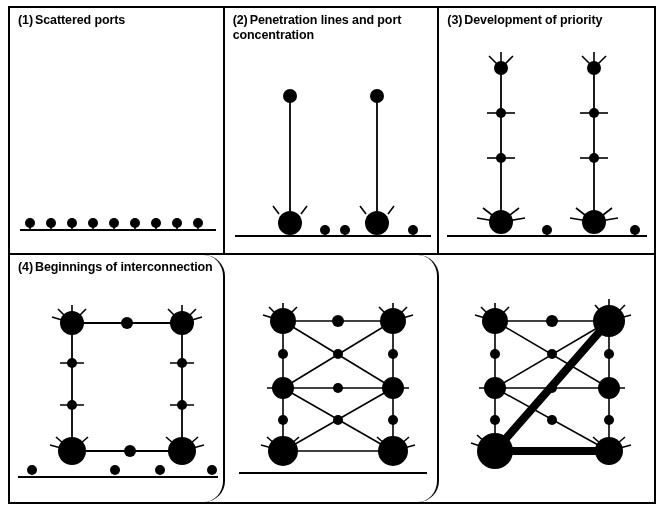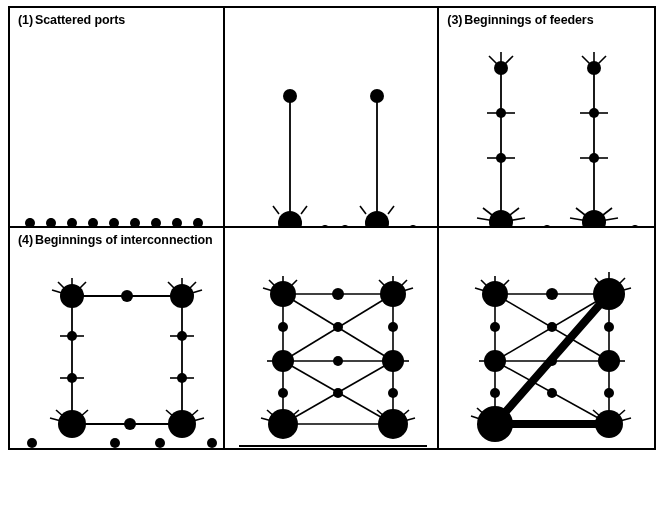--- a/index.html
+++ b/index.html
@@ -11,41 +11,41 @@
     width: 666px;
     height: 512px;
     font-family: "Liberation Sans", sans-serif;
     overflow: hidden;
   }
   #figure {
     position: absolute;
     left: 8px;
     top: 6px;
     width: 648px;
-    height: 444px;
+    height: 498px;
     border: 2px solid #000;
     box-sizing: border-box;
     background: #fff;
   }
   .grid {
     position: absolute;
     inset: 0;
     display: grid;
     grid-template-columns: 1fr 1fr 1fr;
     grid-template-rows: 1fr 1fr;
   }
   .panel {
     position: relative;
     border-right: 2px solid #000;
     border-bottom: 2px solid #000;
     box-sizing: border-box;
     overflow: hidden;
   }
   .panel.col3 { border-right: none; }
-  .panel.row2 { border-bottom: none; }
+  .panel.row2 { border-bottom: none; border-radius: 21px; }
   .caption {
     position: absolute;
     left: 8px;
     top: 5px;
     right: 4px;
     font-size: 12.5px;
     font-weight: bold;
     line-height: 1.22;
     color: #000;
     letter-spacing: -0.1px;
@@ -93,20 +93,23 @@
             <line x1="125" y1="210" x2="125" y2="222"></line>
             <line x1="146" y1="210" x2="146" y2="222"></line>
             <line x1="167" y1="210" x2="167" y2="222"></line>
             <line x1="188" y1="210" x2="188" y2="222"></line>
           </g>
         </svg>
       </div>
     </div>
 
     <div class="panel col2 row1">
+      <div class="caption">
+        <span class="num">(2)</span><span>Penetration lines and port concentration</span>
+      </div>
       <div class="canvas">
         <svg width="216" height="248" viewBox="0 0 216 248">
           <line x1="10" y1="228" x2="206" y2="228" stroke="#000" stroke-width="2.2"></line>
           <g stroke="#000" stroke-width="1.8">
             <line x1="65" y1="214" x2="65" y2="88"></line>
             <line x1="152" y1="214" x2="152" y2="88"></line>
           </g>
           <g fill="#000">
             <circle cx="65" cy="88" r="7"></circle>
             <circle cx="152" cy="88" r="7"></circle>
@@ -130,21 +133,21 @@
             <line x1="100" y1="217" x2="100" y2="228"></line>
             <line x1="120" y1="217" x2="120" y2="228"></line>
             <line x1="188" y1="217" x2="188" y2="228"></line>
           </g>
         </svg>
       </div>
     </div>
 
     <div class="panel col3 row1">
       <div class="caption">
-        <span class="num">(3)</span><span>Beginnings of feeders</span>
+        <span class="num">(3)</span><span>Development of priority</span>
       </div>
       <div class="canvas">
         <svg width="216" height="248" viewBox="0 0 216 248">
           <line x1="8" y1="228" x2="208" y2="228" stroke="#000" stroke-width="2.2"></line>
           <g stroke="#000" stroke-width="1.8">
             <line x1="62" y1="214" x2="62" y2="60"></line>
             <line x1="155" y1="214" x2="155" y2="60"></line>
           </g>
           <g stroke="#000" stroke-width="1.6">
             <line x1="62" y1="60" x2="50" y2="48"></line>

